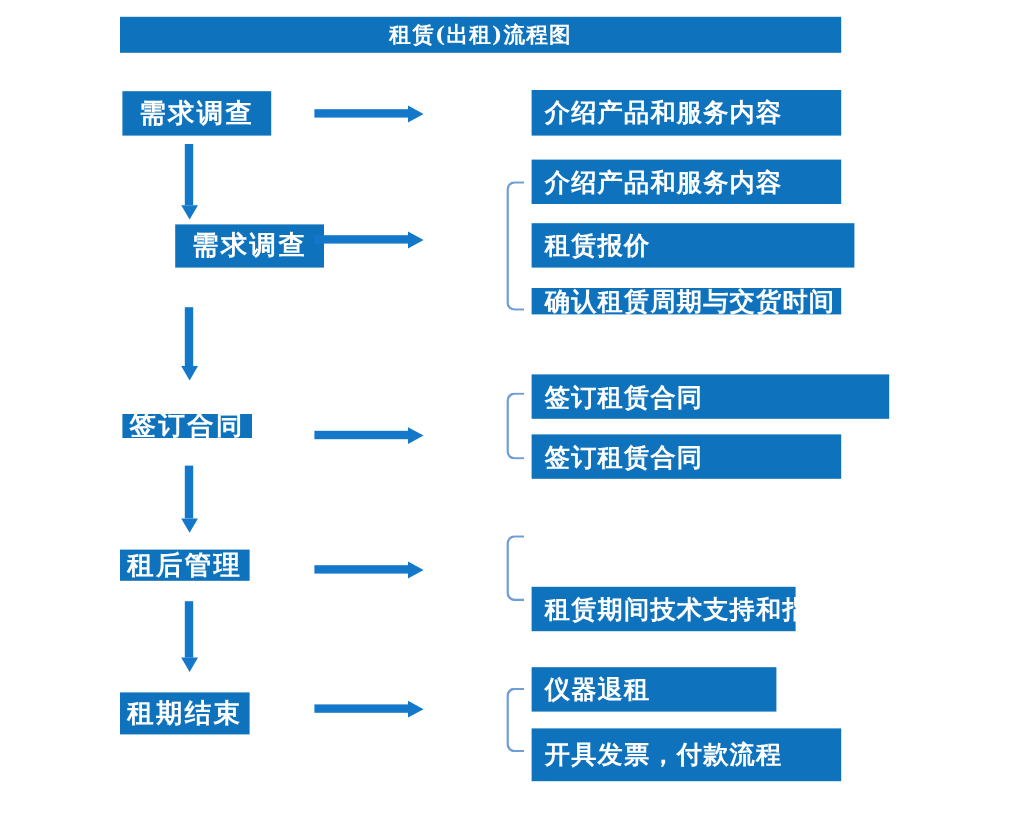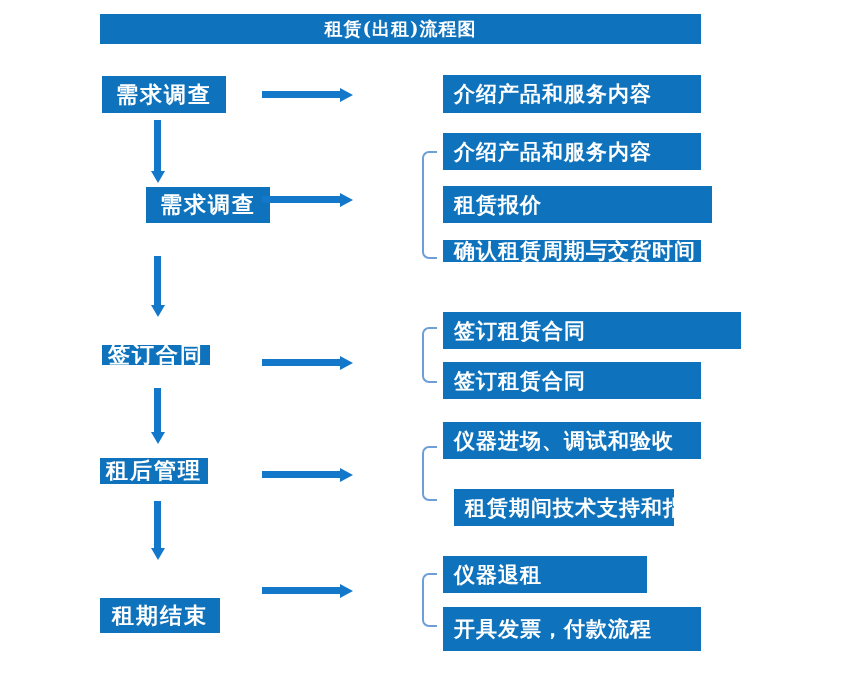--- a/index.html
+++ b/index.html
@@ -41,21 +41,21 @@
 <body>
 
 <div class="canvas">
 
   <div class="bluebox titlebar" style="left:100px;top:14px;width:601px;height:30px;">租赁(出租)流程图</div>
 
   <div class="bluebox leftbox" style="left:102px;top:76px;width:124px;height:37px;">需求调查</div>
   <div class="bluebox leftbox" style="left:102px;top:187px;width:124px;height:36px;margin-left:44px;">需求调查</div>
   <div class="bluebox leftbox" style="left:102px;top:345px;width:108px;height:20px;">签订合同</div>
   <div class="bluebox leftbox" style="left:100px;top:458px;width:108px;height:26px;">租后管理</div>
-  <div class="bluebox leftbox" style="left:100px;top:598px;width:120px;height:35px;">租期结束</div>
+  <div class="bluebox leftbox" style="left:100px;top:577px;width:108px;height:35px;">租期结束</div>
 
   <div class="varrow" style="left:154px;top:120px;height:51px;"></div>
   <div class="varrow" style="left:154px;top:256px;height:49px;"></div>
   <div class="varrow" style="left:154px;top:388px;height:44px;"></div>
   <div class="varrow" style="left:154px;top:501px;height:47px;"></div>
 
   <div class="harrow" style="left:262px;top:91px;width:78px;"></div>
   <div class="harrow" style="left:262px;top:196px;width:78px;"></div>
   <div class="harrow" style="left:262px;top:359px;width:78px;"></div>
   <div class="harrow" style="left:262px;top:471px;width:78px;"></div>
@@ -68,19 +68,18 @@
 
   <div class="bluebox rightbox" style="left:443px;top:75px;width:258px;height:38px;">介绍产品和服务内容</div>
 
   <div class="bluebox rightbox" style="left:443px;top:133px;width:258px;height:37px;">介绍产品和服务内容</div>
   <div class="bluebox rightbox" style="left:443px;top:186px;width:269px;height:37px;text-align:center;">租赁报价</div>
   <div class="bluebox rightbox" style="left:443px;top:240px;width:258px;height:22px;">确认租赁周期与交货时间</div>
 
   <div class="bluebox rightbox" style="left:443px;top:312px;width:298px;height:37px;">签订租赁合同</div>
   <div class="bluebox rightbox" style="left:443px;top:362px;width:258px;height:37px;">签订租赁合同</div>
 
-  <div class="bluebox rightbox" style="left:443px;top:422px;width:258px;height:37px;">仪器进场、调试和验收</div>
-  <div class="bluebox rightbox" style="left:443px;top:489px;width:220px;height:37px;margin-left:11px;">租赁期间技术支持和指导</div>
+  <div class="bluebox rightbox" style="left:443px;top:489px;width:220px;height:37px;">租赁期间技术支持和指导</div>
 
   <div class="bluebox rightbox" style="left:443px;top:556px;width:204px;height:37px;text-align:center;">仪器退租</div>
   <div class="bluebox rightbox" style="left:443px;top:607px;width:258px;height:44px;">开具发票，付款流程</div>
 
 </div>
 
 </body></html>

